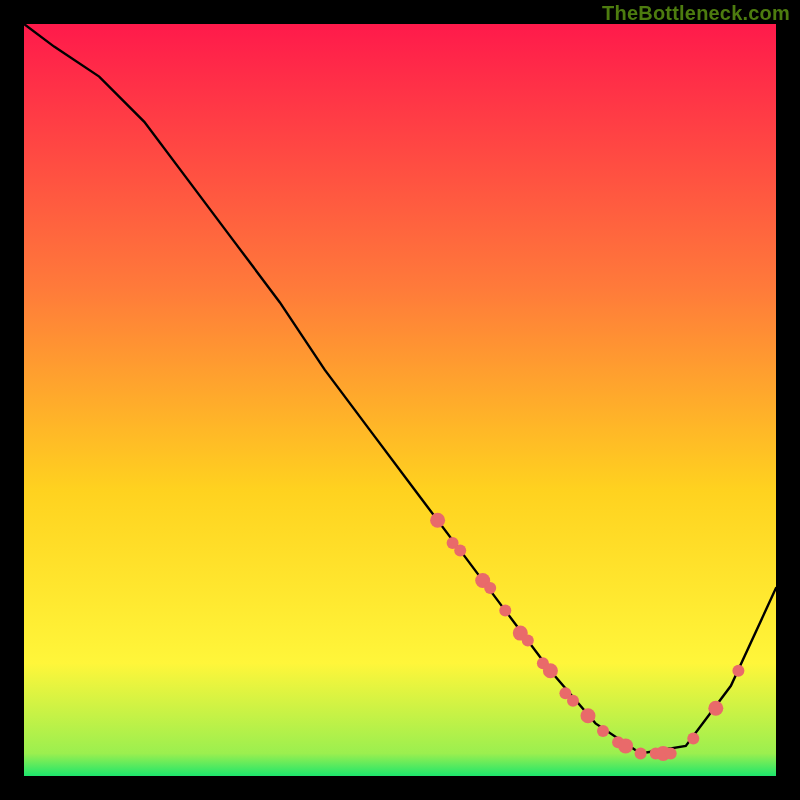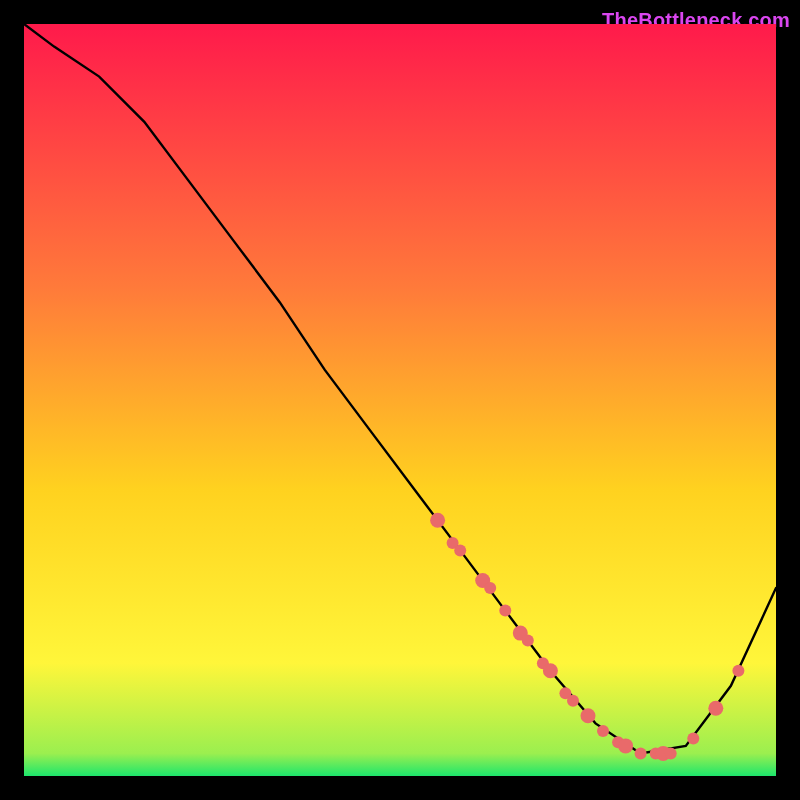--- a/index.html
+++ b/index.html
@@ -24,23 +24,23 @@
     height: 752px;
     overflow: hidden;
   }
   .plot svg {
     display: block;
     width: 752px;
     height: 752px;
   }
   .attr {
     position: absolute;
-    top: 9px;
+    top: 2px;
     right: 10px;
-    color: #d946ef;
+    color: #4d7c0f;
     font-size: 20px;
     font-weight: 600;
     letter-spacing: 0.2px;
     user-select: none;
   }
 </style>
 </head>
 <body>
 
 <div class="frame">

